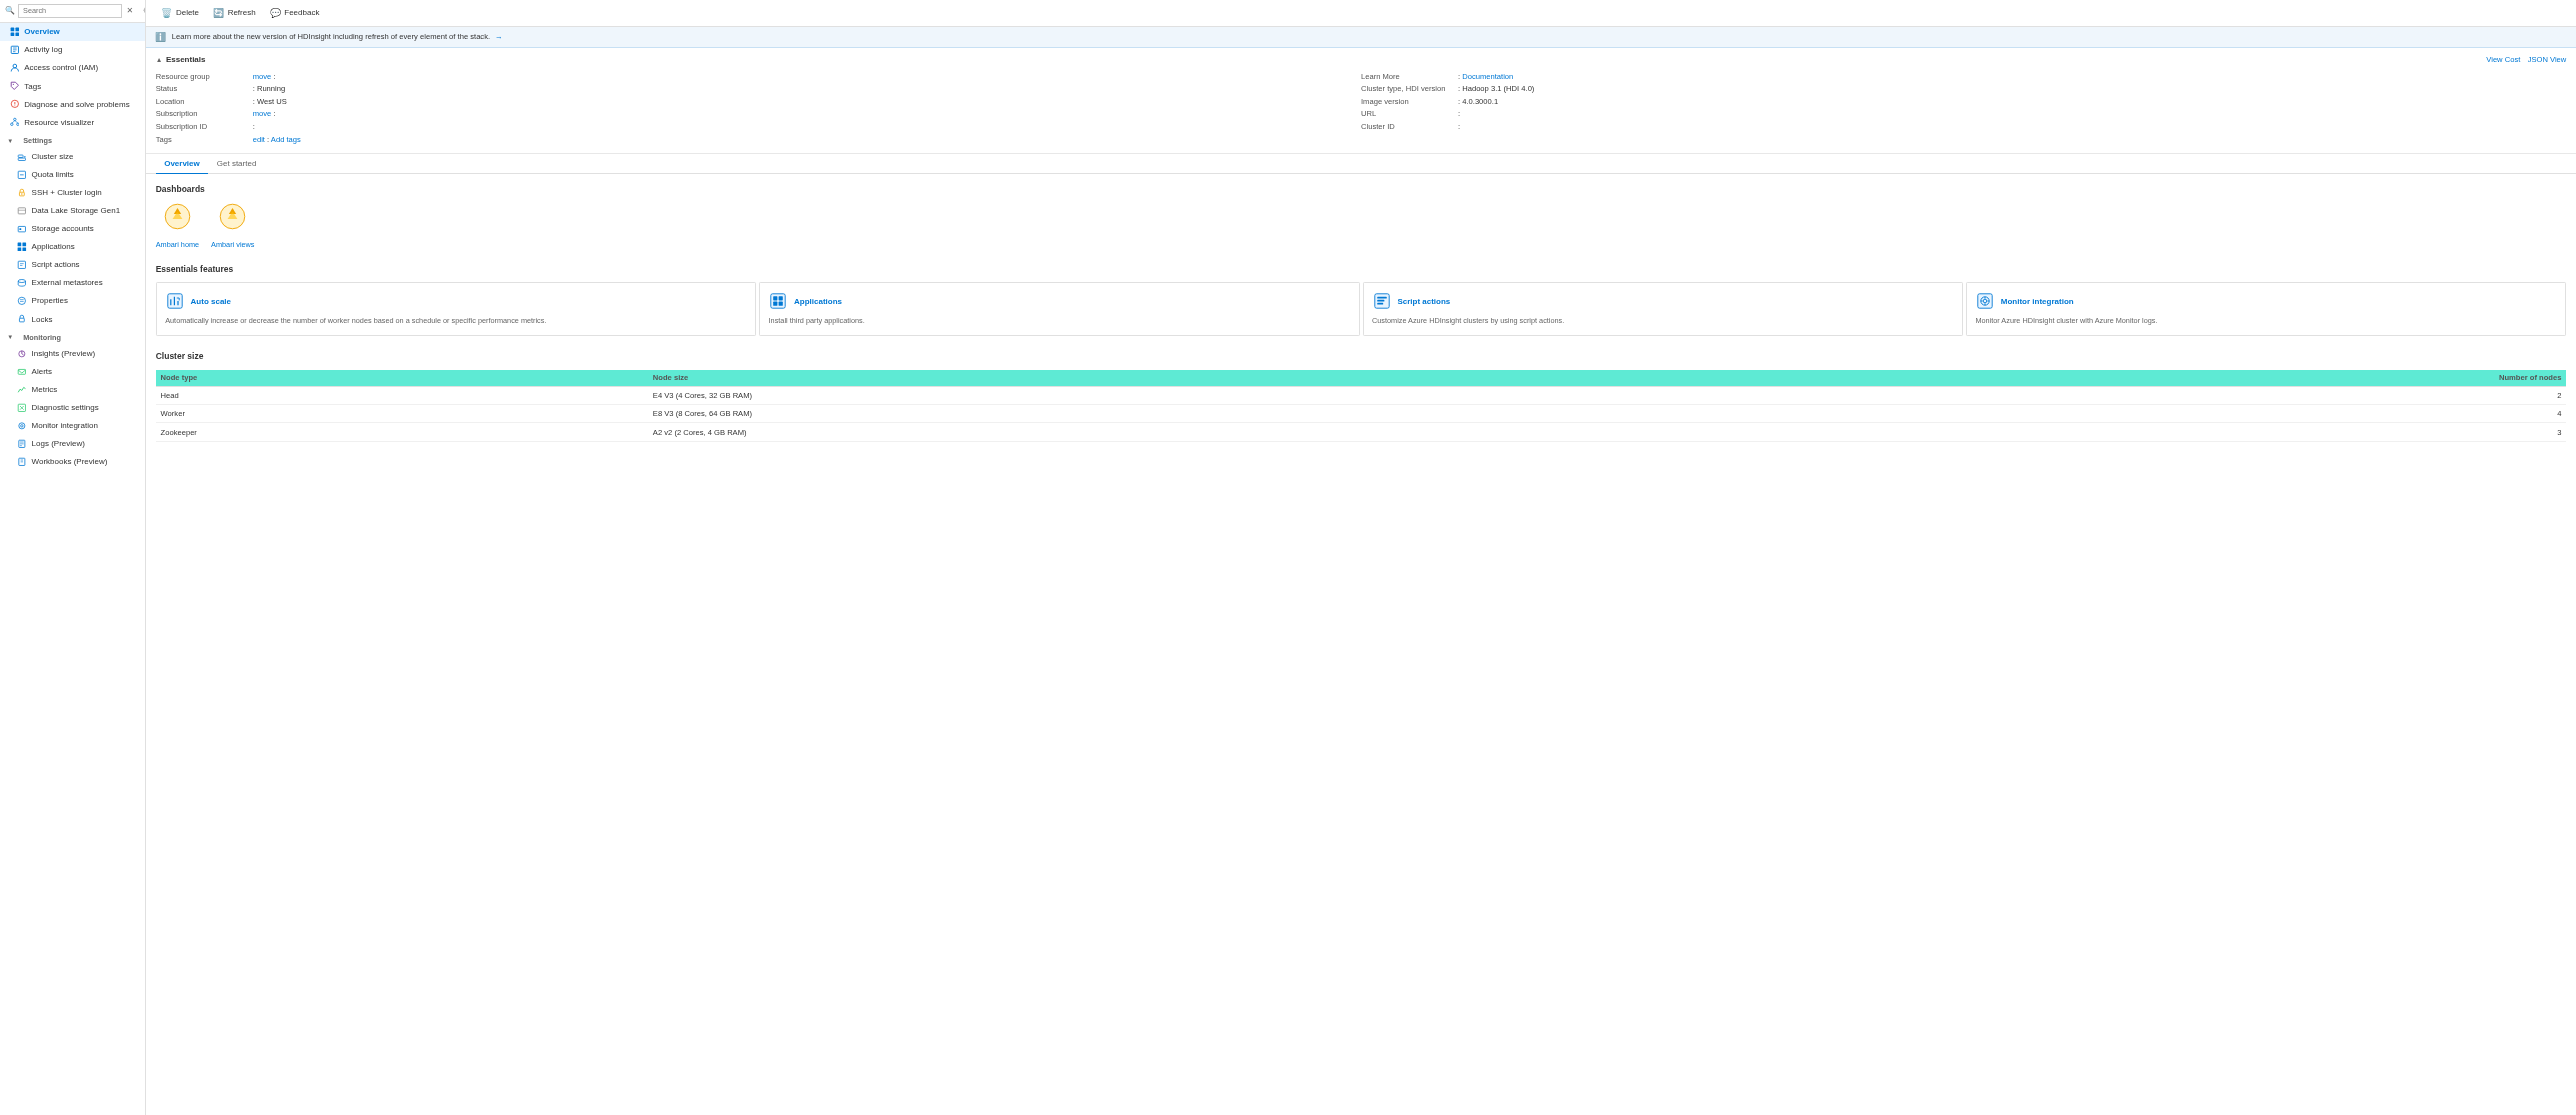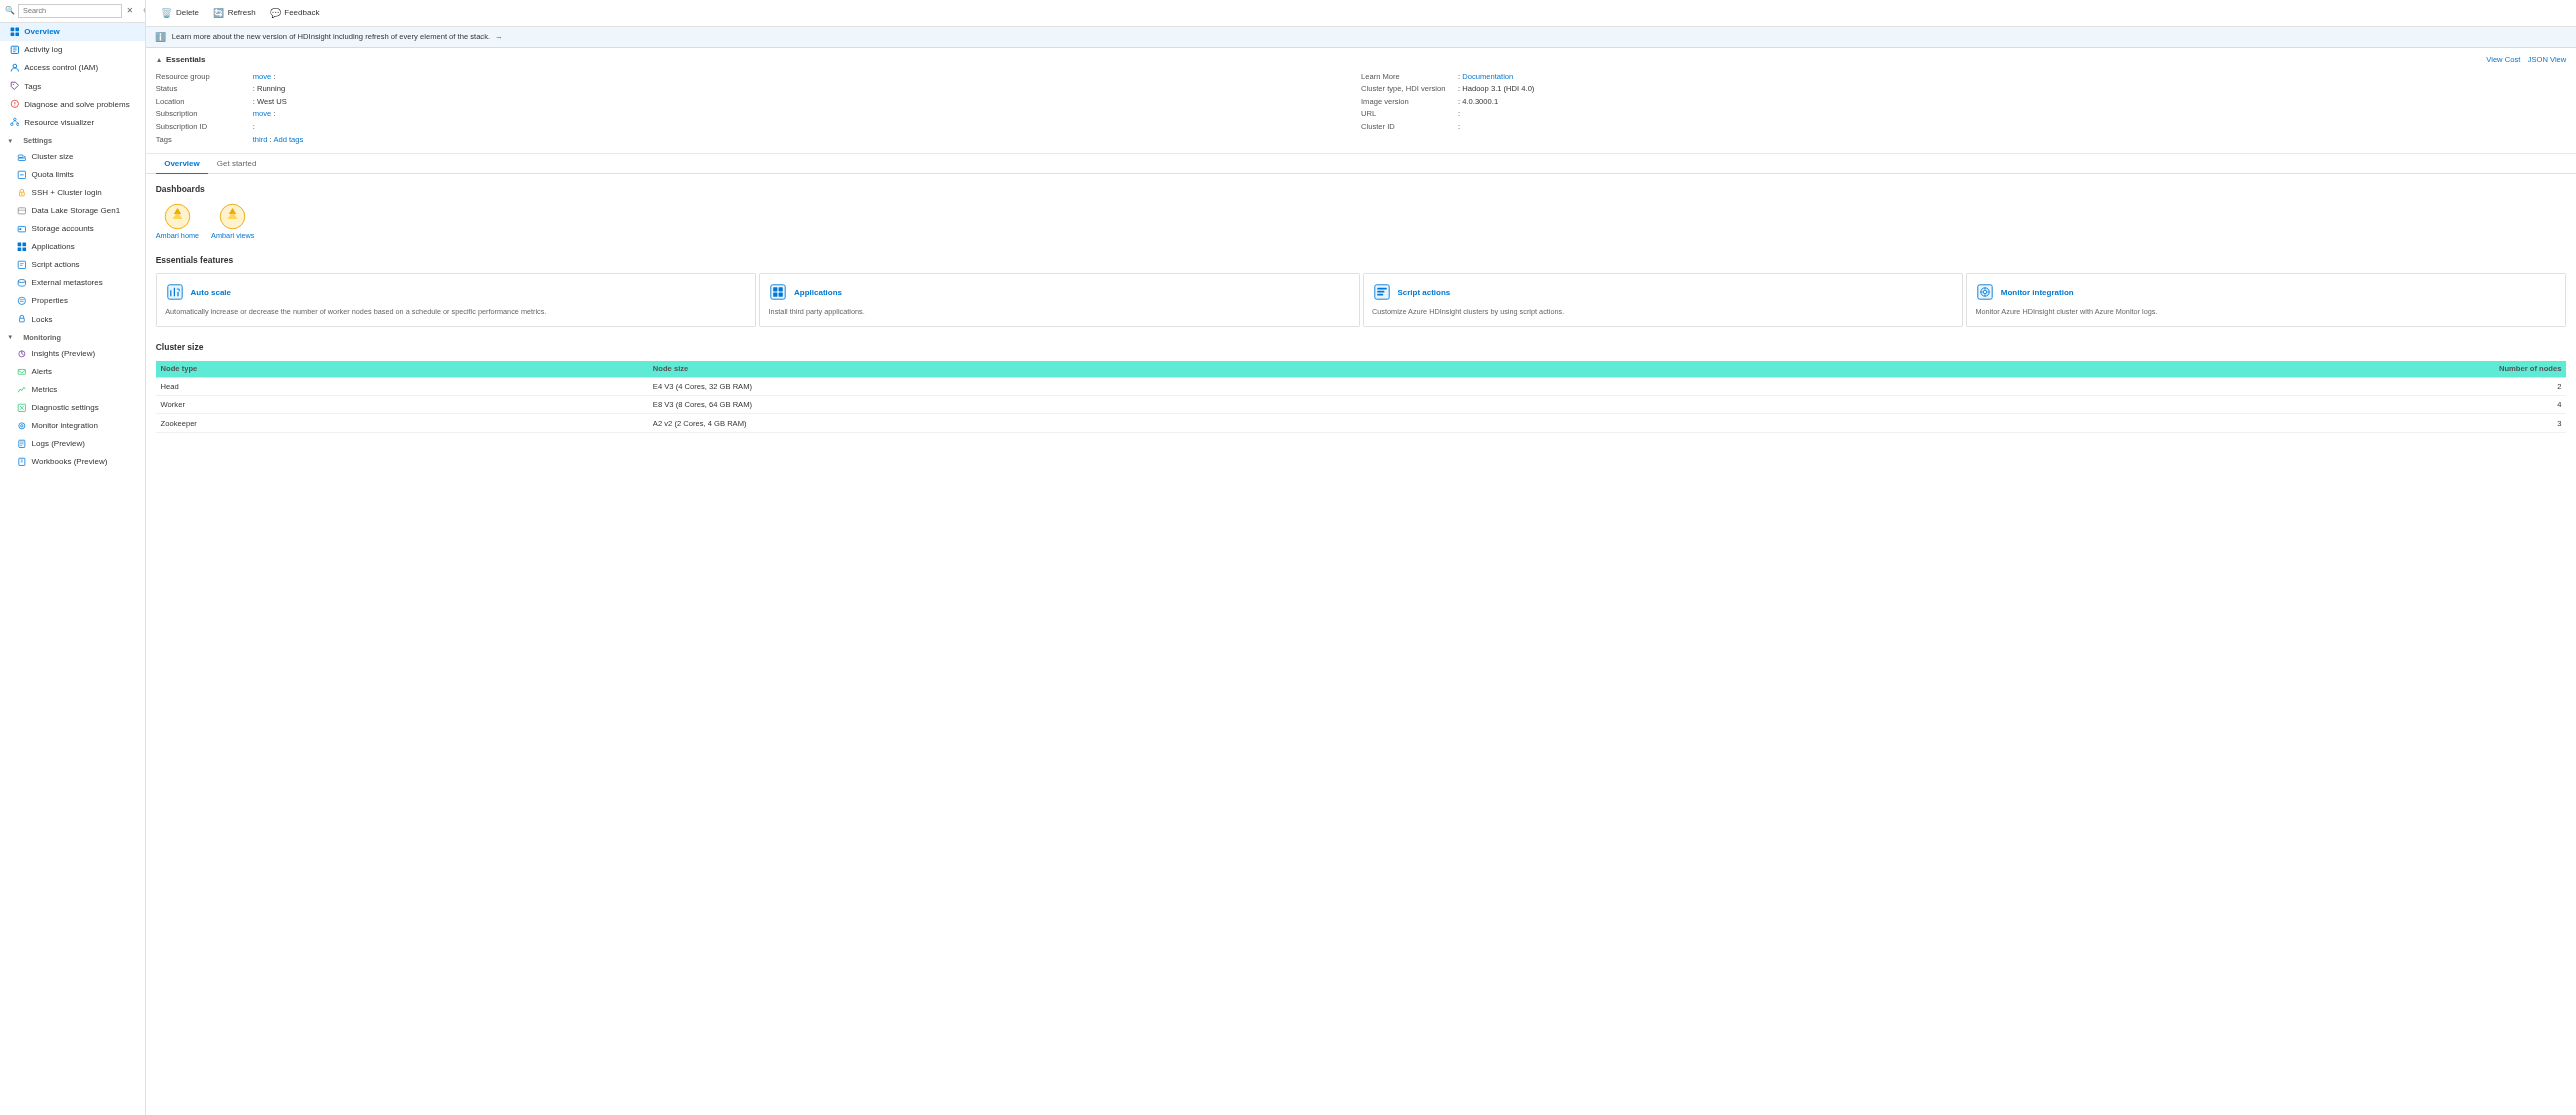--- a/index.html
+++ b/index.html
@@ -194,21 +194,21 @@
 
     .dashboards-row {
       display: flex;
       gap: 12px;
       margin-bottom: 14.6px;
     }
     .dashboard-item {
       display: flex;
       flex-direction: column;
       align-items: center;
-      gap: 0;
+      gap: 9px;
       cursor: pointer;
     }
     .dashboard-icon {
       width: 29px;
       height: 29px;
       display: flex;
       align-items: center;
       justify-content: center;
       font-size: 17px;
     }
@@ -610,21 +610,21 @@
           <div class="essentials-row">
             <span class="essentials-key">Subscription</span>
             <span class="essentials-val"><a href="#">move</a> :</span>
           </div>
           <div class="essentials-row">
             <span class="essentials-key">Subscription ID</span>
             <span class="essentials-val">:</span>
           </div>
           <div class="essentials-row">
             <span class="essentials-key">Tags</span>
-            <span class="essentials-val"><a href="#">third</a> : <a href="#">Add tags</a></span>
+            <span class="essentials-val"><a href="#">edit</a> : <a href="#">Add tags</a></span>
           </div>
         </div>
 
         <div class="essentials-col">
           <div class="essentials-row">
             <span class="essentials-key">Learn More</span>
             <span class="essentials-val">: <a href="#">Documentation</a></span>
           </div>
           <div class="essentials-row">
             <span class="essentials-key">Cluster type, HDI version</span>

